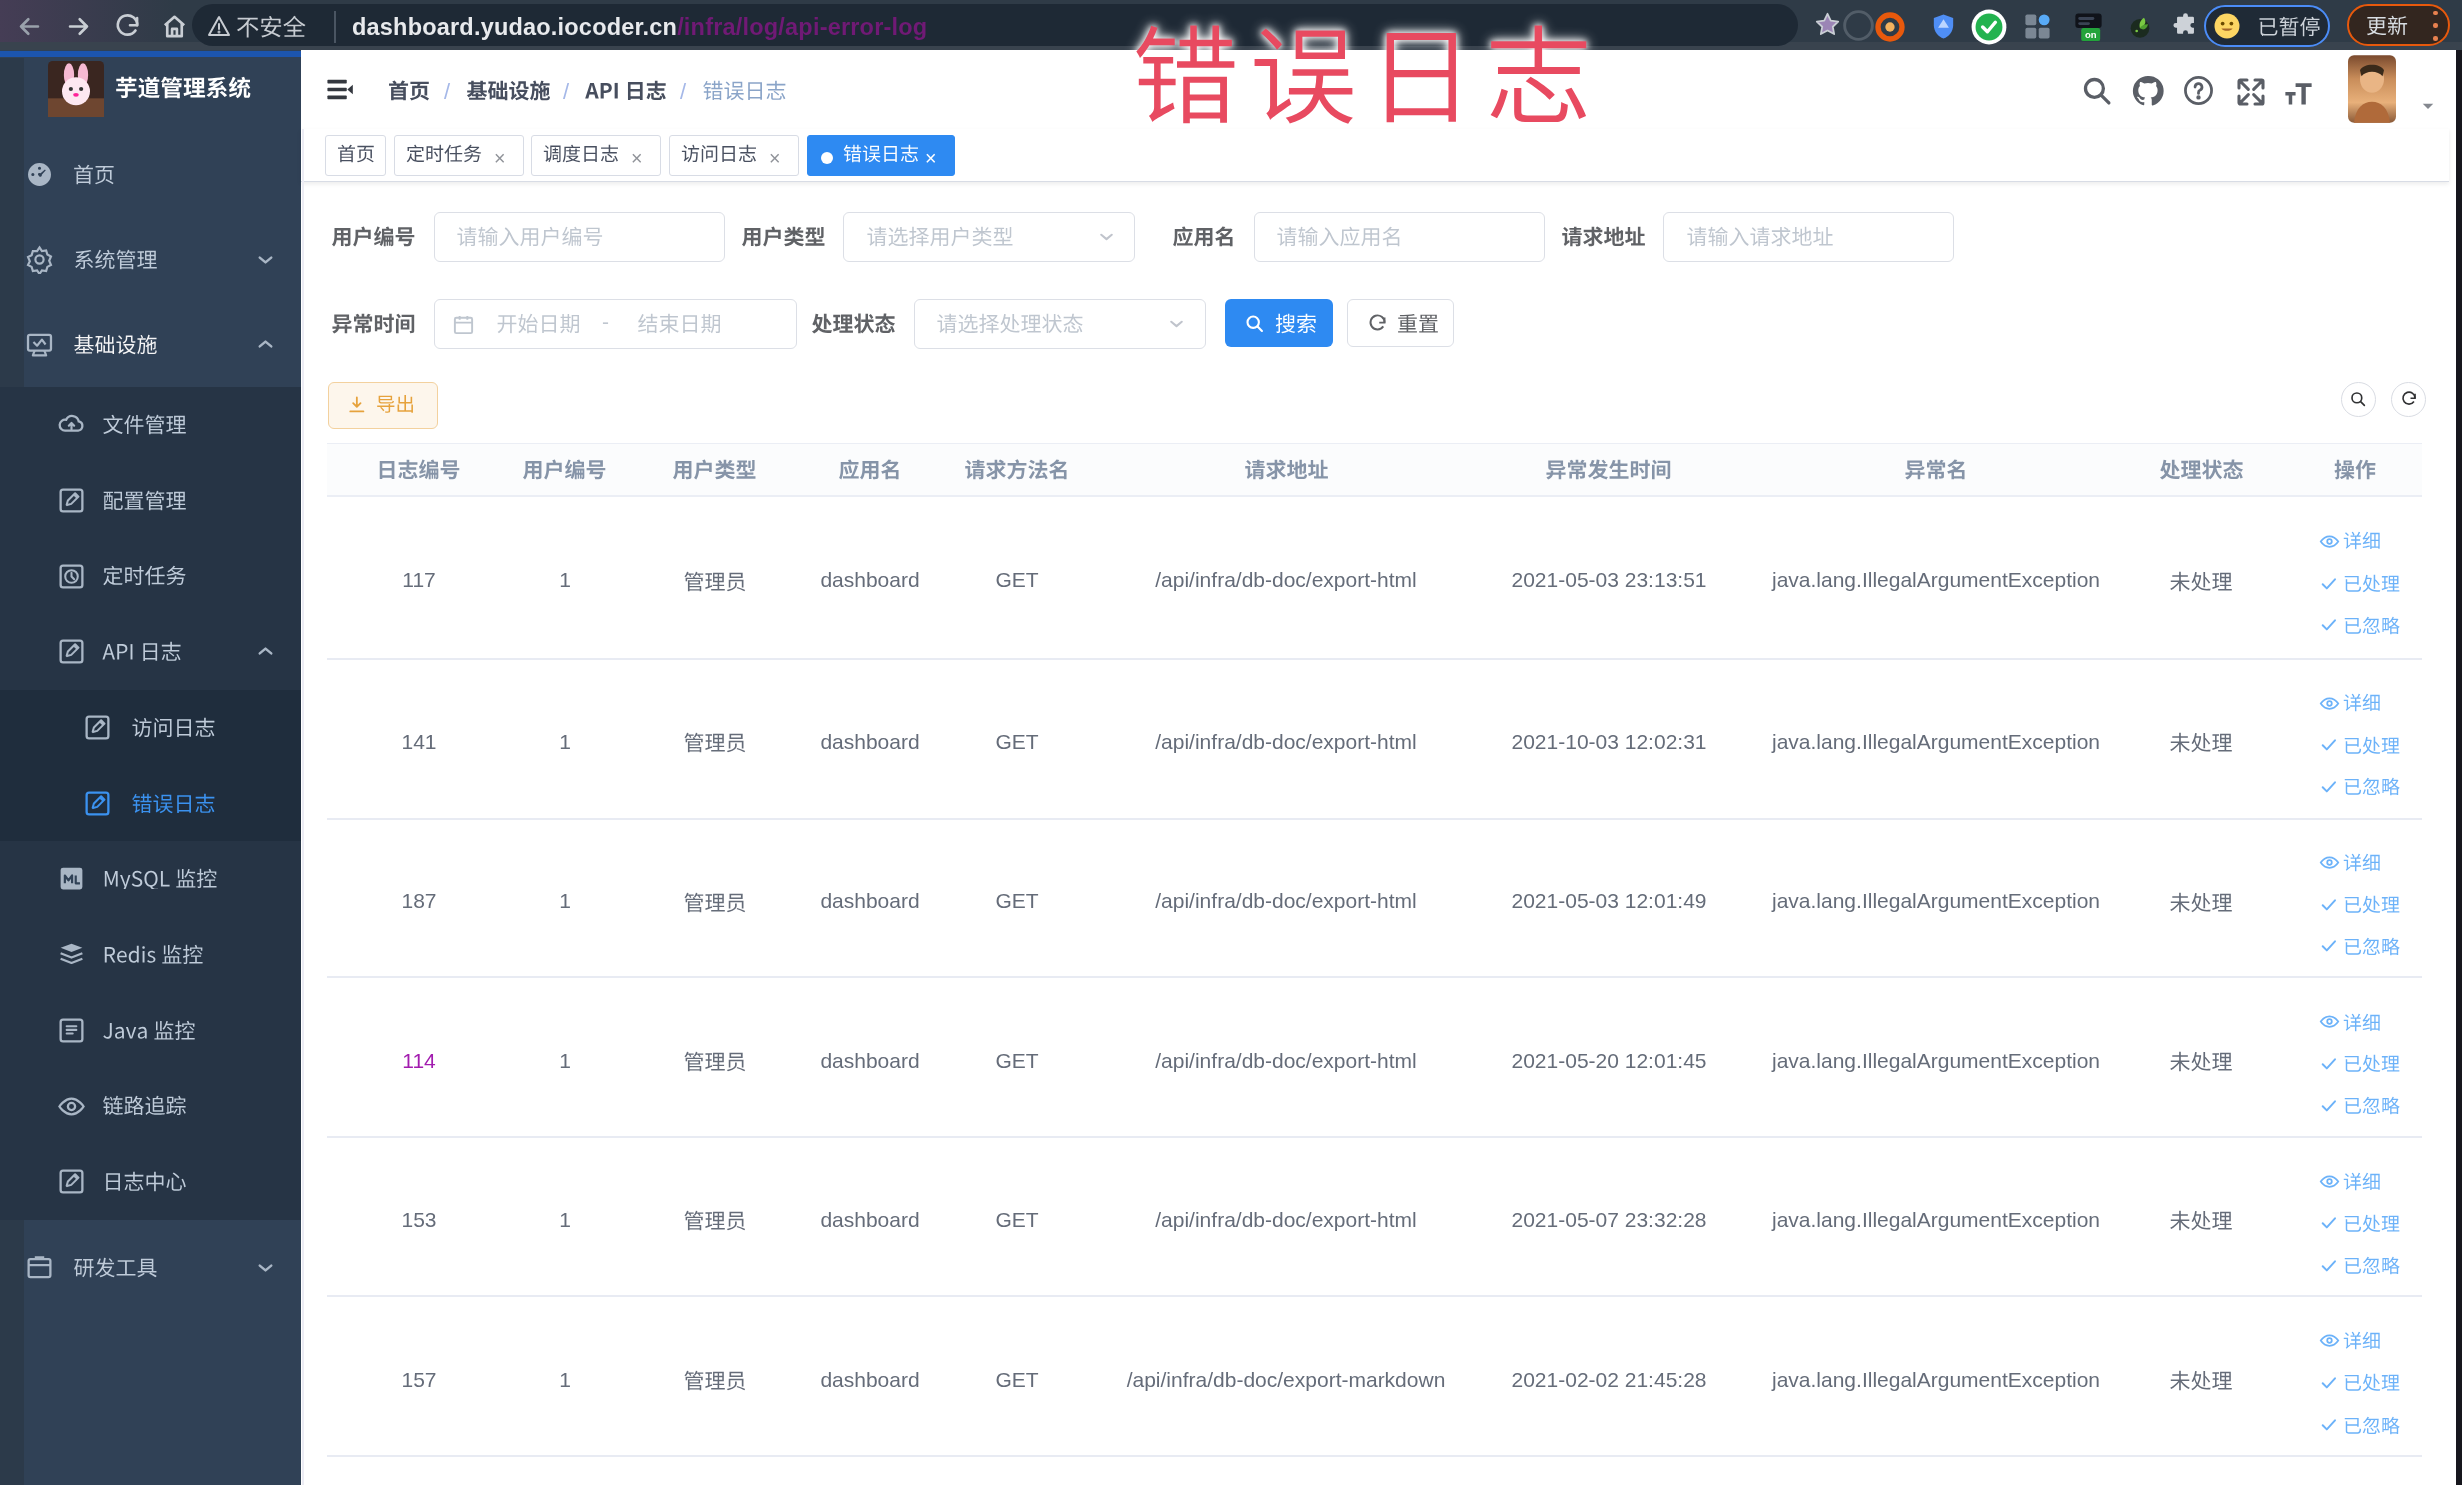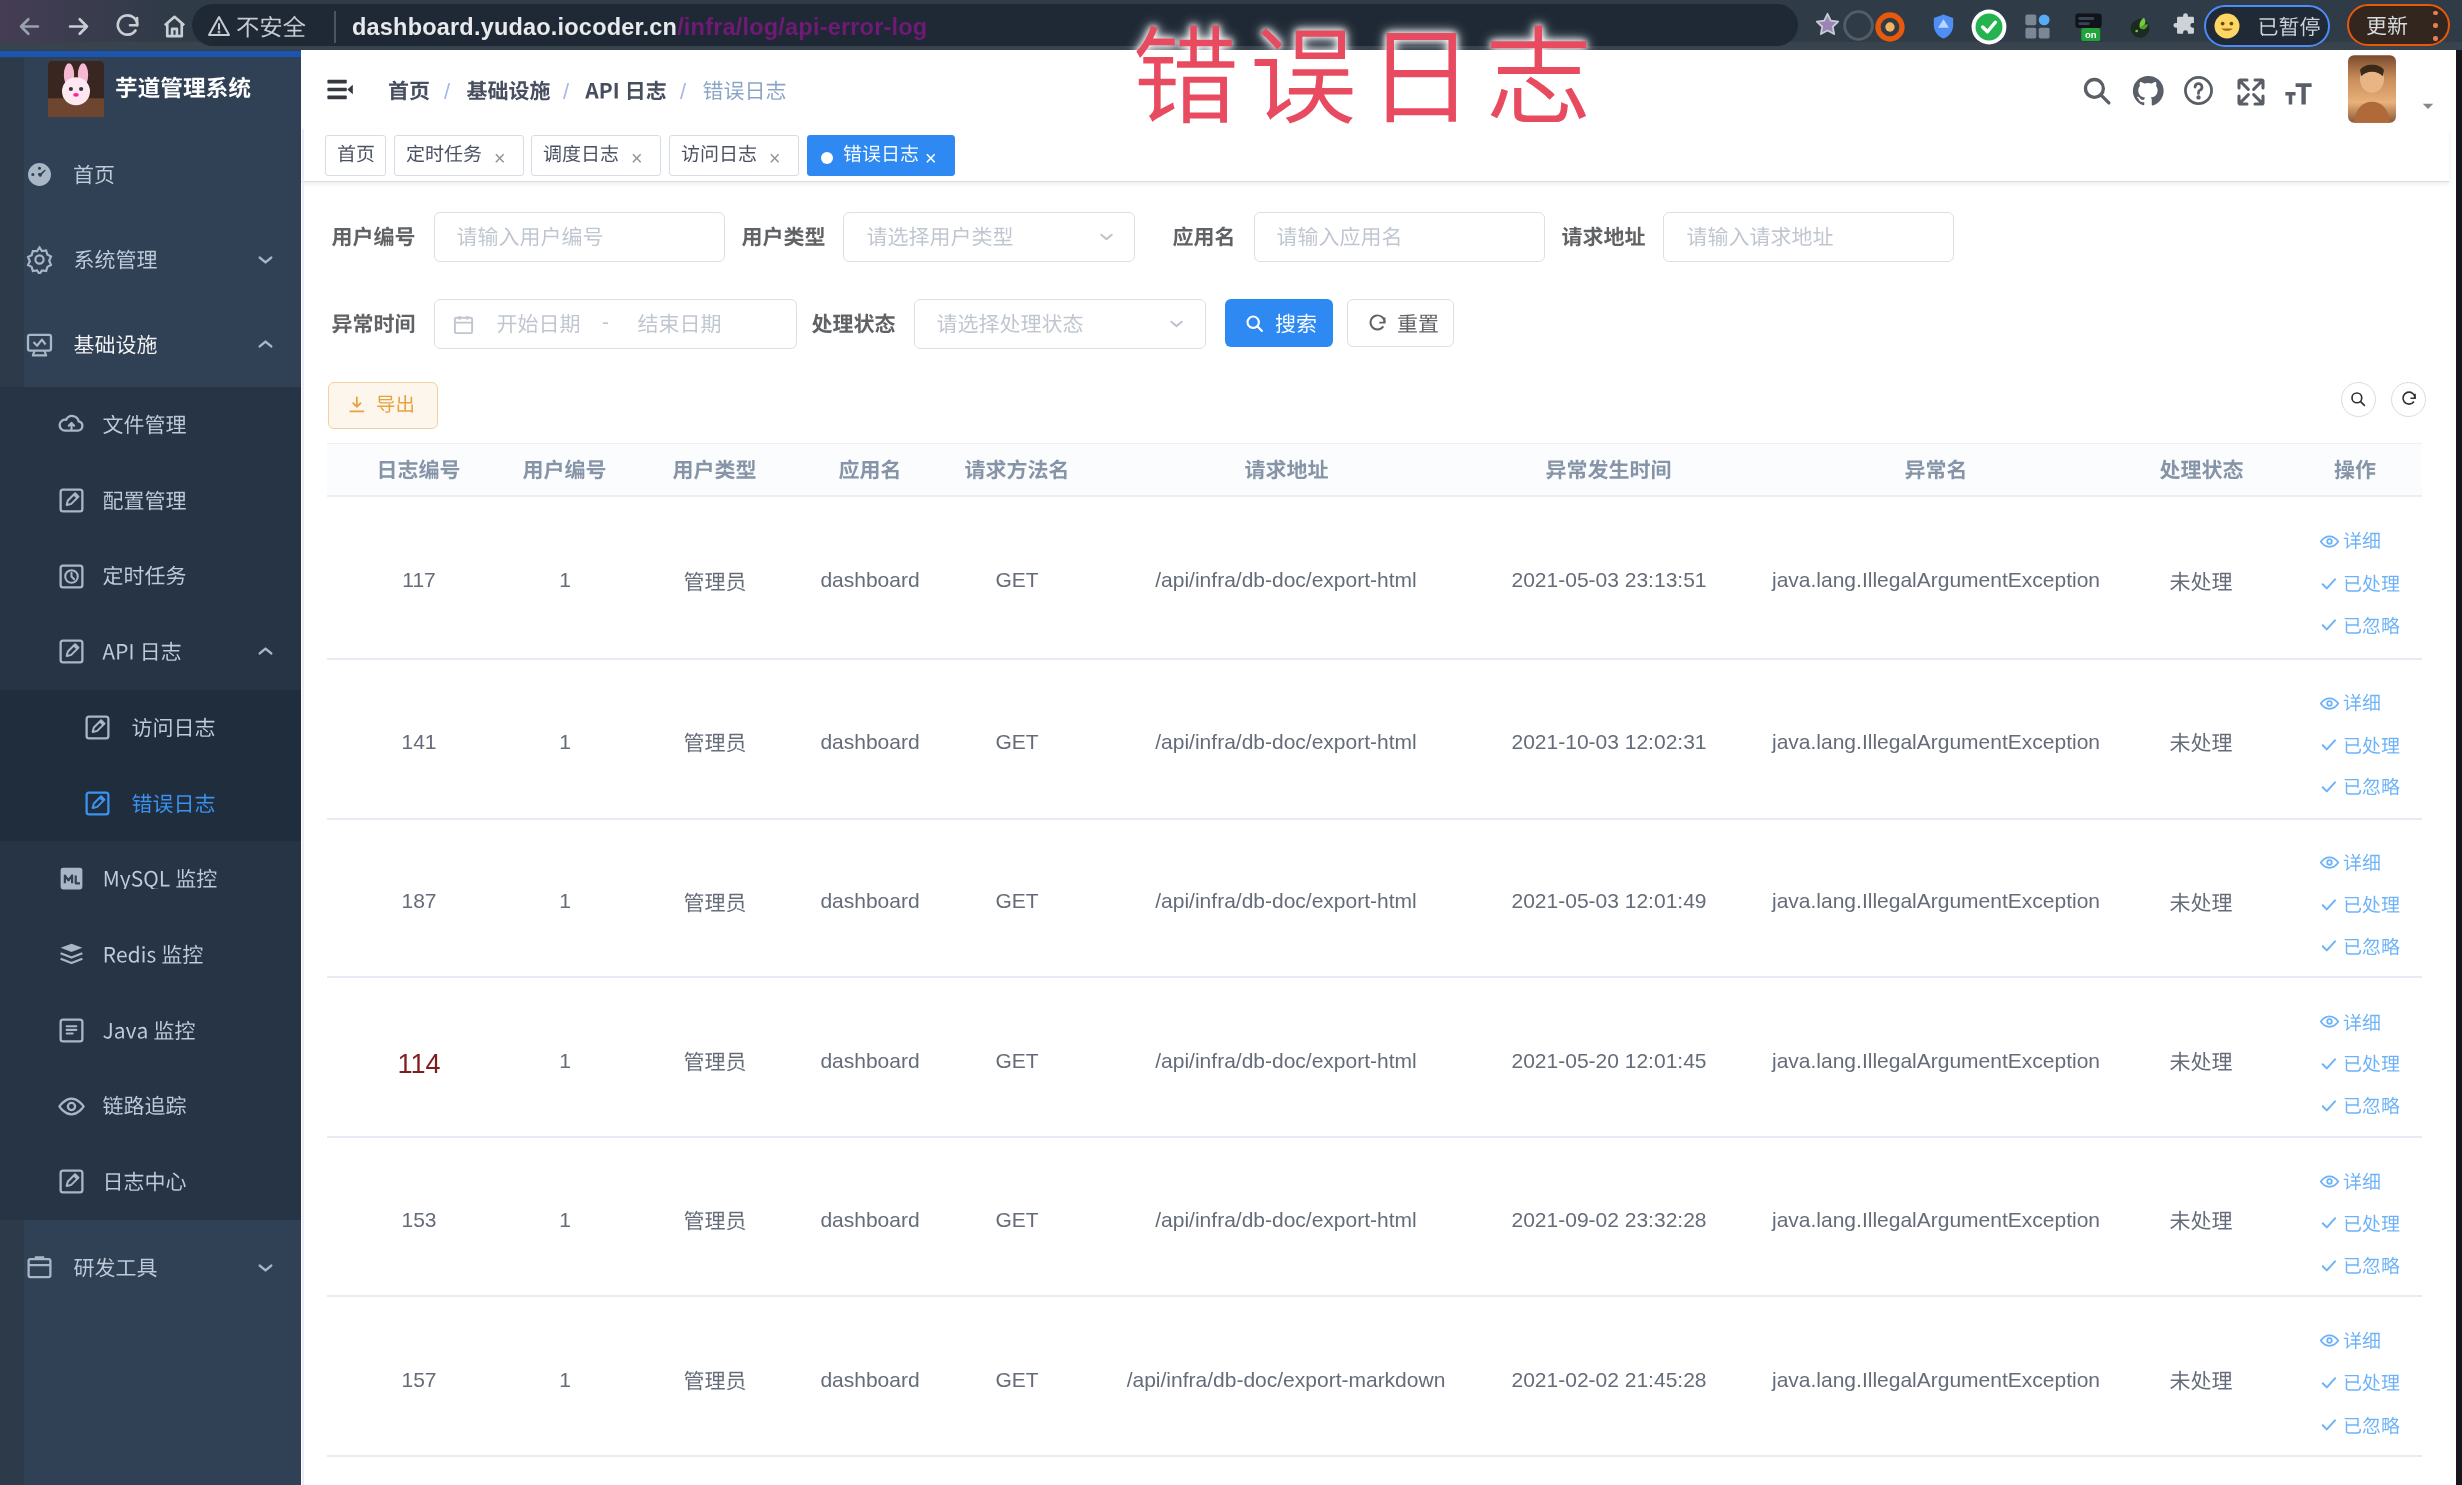--- a/index.html
+++ b/index.html
@@ -1091,21 +1091,21 @@
   </svg>
 <div class="ab" style="left:2343px;top:937px">
     <svg class="ct " style="width:57px;height:19px;" viewBox="0 -880 3000 1000" fill="#6cb2f9">
       <use href="#r5df2" x="0"></use>
       <use href="#r5ffd" x="1000"></use>
       <use href="#r7565" x="2000"></use>
     </svg>
   </div>
 <div class="ab" style="left:327px;top:976px;width:2095px;height:1.5px;background:#e8ebf3"></div>
 <div class="ab" style="left:419px;top:1049px;width:0;display:flex;justify-content:center">
-    <span style="font-size:27px;color:#7f1d1d;white-space:nowrap">114</span>
+    <span style="font-size:21px;color:#a21caf;white-space:nowrap">114</span>
   </div>
 <div class="ab" style="left:565px;top:1049px;width:0;display:flex;justify-content:center">
     <span style="font-size:21px;color:#656c79;white-space:nowrap">1</span>
   </div>
 <div class="ab" style="left:683px;top:1051px">
     <svg class="ct " style="width:64px;height:21px;" viewBox="0 -880 3000 1000" fill="#656c79">
       <use href="#r7ba1" x="0"></use>
       <use href="#r7406" x="1000"></use>
       <use href="#r5458" x="2000"></use>
     </svg>
@@ -1179,21 +1179,21 @@
 <div class="ab" style="left:870px;top:1208px;width:0;display:flex;justify-content:center">
     <span style="font-size:21px;color:#656c79;white-space:nowrap">dashboard</span>
   </div>
 <div class="ab" style="left:1017px;top:1208px;width:0;display:flex;justify-content:center">
     <span style="font-size:21px;color:#656c79;white-space:nowrap">GET</span>
   </div>
 <div class="ab" style="left:1286px;top:1208px;width:0;display:flex;justify-content:center">
     <span style="font-size:21px;color:#656c79;white-space:nowrap">/api/infra/db-doc/export-html</span>
   </div>
 <div class="ab" style="left:1609px;top:1208px;width:0;display:flex;justify-content:center">
-    <span style="font-size:21px;color:#656c79;white-space:nowrap">2021-09-02 23:32:28</span>
+    <span style="font-size:21px;color:#656c79;white-space:nowrap">2021-05-07 23:32:28</span>
   </div>
 <div class="ab" style="left:1936px;top:1208px;width:0;display:flex;justify-content:center">
     <span style="font-size:21px;color:#656c79;white-space:nowrap">java.lang.IllegalArgumentException</span>
   </div>
 <div class="ab" style="left:2169px;top:1210px">
     <svg class="ct " style="width:64px;height:21px;" viewBox="0 -880 3000 1000" fill="#656c79">
       <use href="#r672a" x="0"></use>
       <use href="#r5904" x="1000"></use>
       <use href="#r7406" x="2000"></use>
     </svg>

